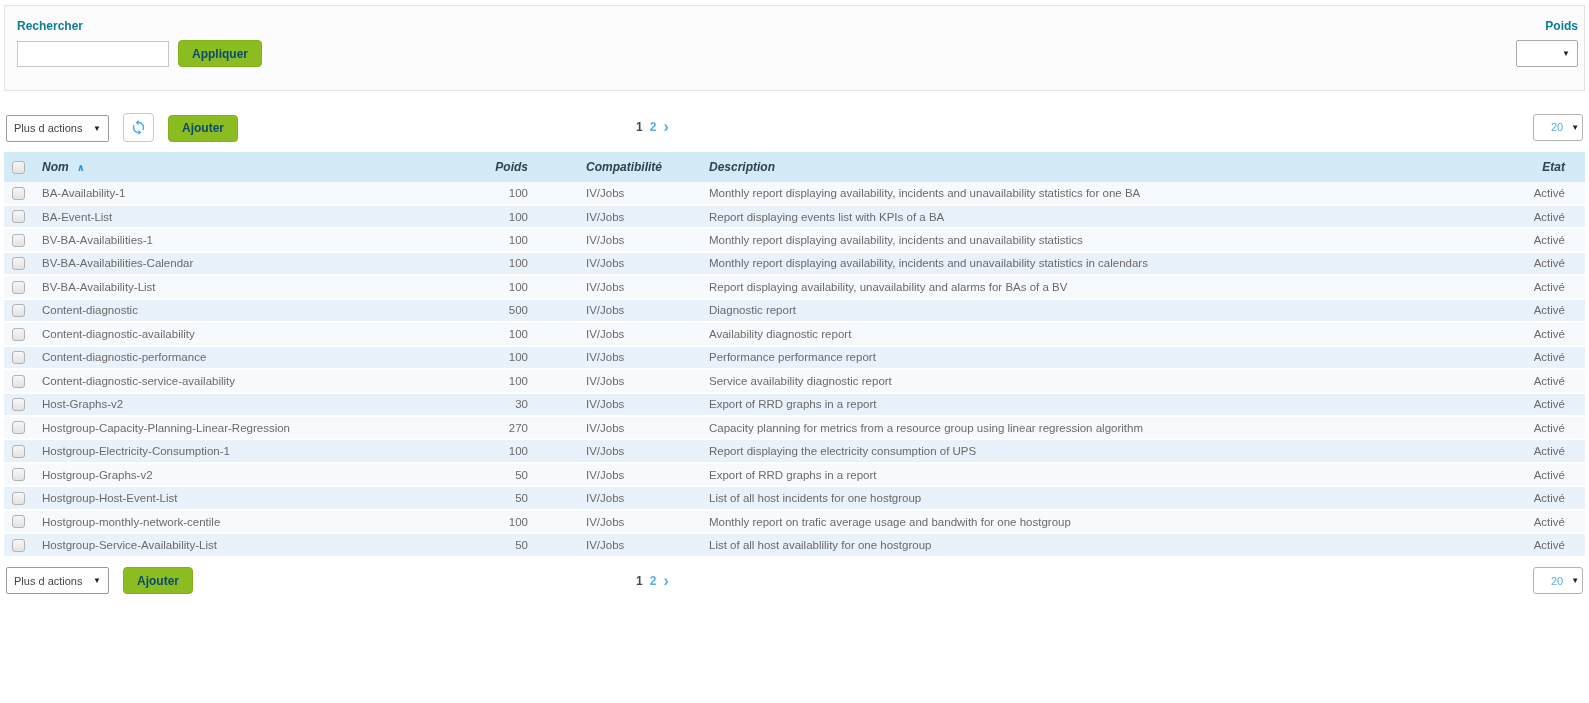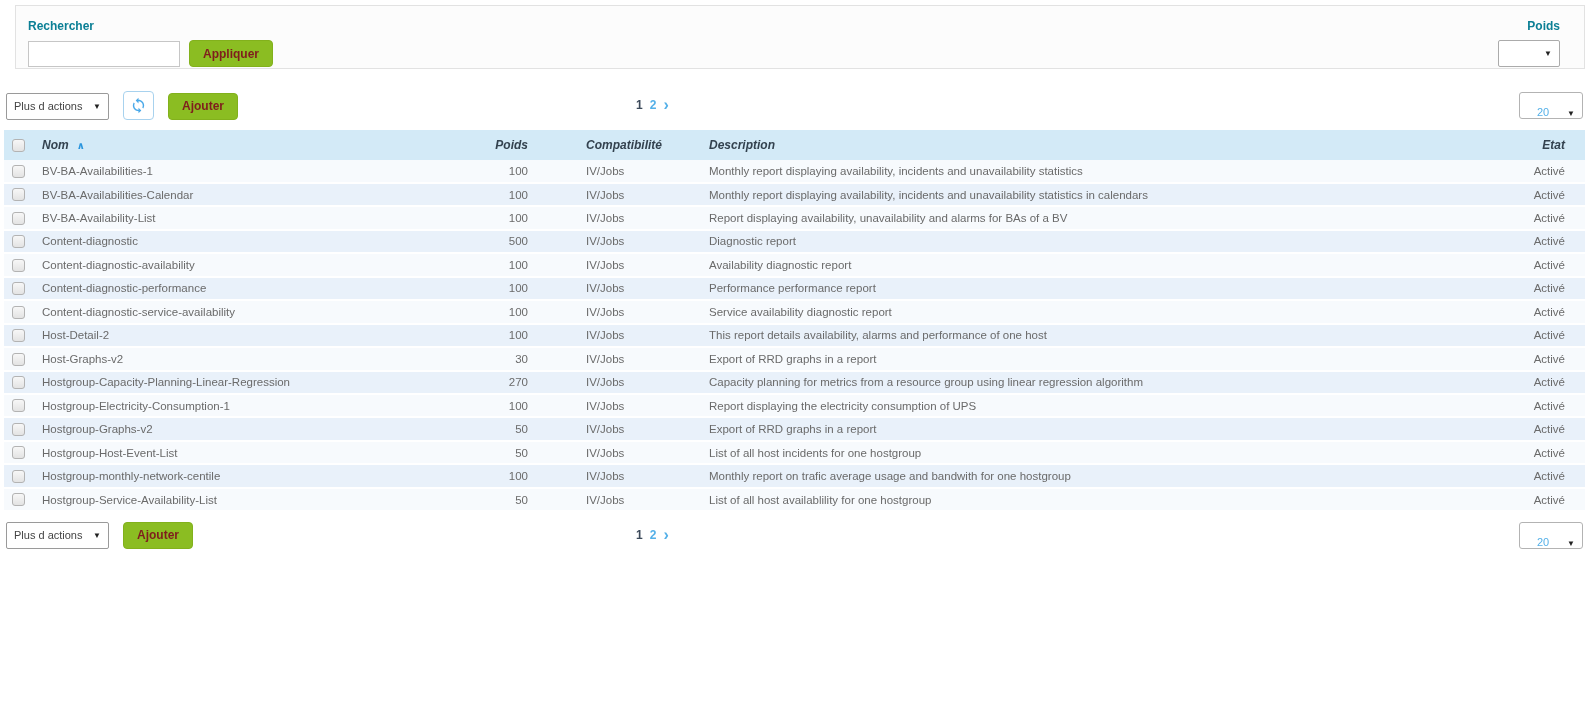--- a/index.html
+++ b/index.html
@@ -8,48 +8,47 @@
     width:1589px; height:703px;
     background:#ffffff;
     font-family:"Liberation Sans","DejaVu Sans",sans-serif;
     font-size:12px; color:#666;
   }
   .wrap { padding:5px 4px; }
 
   
   .filter-panel {
     border:1px solid #e2e2e2; background:#fcfcfc;
-    height:64px; display:flex; justify-content:space-between;
-    padding:13px 24px 0 12px;
-    margin-left:11px;
+    height:86px; display:flex; justify-content:space-between;
+    padding:13px 6px 0 12px;
   }
   .filter-label {
     color:#0b7f95; font-weight:bold; font-size:12px; margin-bottom:7px;
   }
   .filter-right { text-align:right; }
   .search-row { display:flex; align-items:center; gap:9px; }
   .text-input {
     width:152px; height:26px; border:1px solid #c6c6c6; background:#fff;
     padding:0 6px; font-family:inherit; font-size:12px; color:#555; outline:none;
   }
   .btn-green {
     display:inline-flex; align-items:center; justify-content:center;
     height:27px; padding:0 13px; background:#8bbd22; border:1px solid #82b11c;
-    border-radius:4px; color:#7f1d1d; font-size:12px; font-weight:bold; cursor:pointer;
+    border-radius:4px; color:#0c4a6e; font-size:12px; font-weight:bold; cursor:pointer;
   }
   
   .select {
     display:inline-flex; align-items:center; justify-content:space-between;
     background:#fff; border:1px solid #9a9a9a; height:27px;
     padding:0 7px; font-size:11px; color:#444; cursor:pointer;
   }
   .select .arrow { font-size:8px; color:#222; margin-left:8px; }
   .select-weight { width:62px; border-color:#ababab; border-radius:2px; justify-content:flex-end; }
   .select-actions { width:103px; border-radius:2px; }
-  .select-pagesize { width:64px; border-color:#b3b3b3; border-radius:3px;align-items:flex-end; }
+  .select-pagesize { width:50px; border-color:#b3b3b3; border-radius:3px; }
   .select-pagesize .val { color:#54b0e8; margin-left:10px; }
 
   
   .toolbar { position:relative; display:flex; align-items:center; height:30px; margin:21px 2px 0 2px; }
   .toolbar.bottom { margin-top:8px; }
   .tb-left { display:flex; align-items:flex-end; gap:14px; }
   .refresh-btn {
     width:31px; height:29px; border:1px solid #a8d2ee; border-radius:4px;
     background:#fff; display:inline-flex; align-items:center; justify-content:center; cursor:pointer;
   }
@@ -153,20 +152,36 @@
         </th>
         <th class="c-weight">Poids</th>
         <th class="c-compat">Compatibilité</th>
         <th class="c-desc">Description</th>
         <th class="c-status">Etat</th>
       </tr>
     </thead>
     <tbody>
         <tr>
           <td class="c-check"><span class="checkbox"></span></td>
+          <td class="c-name">BA-Availability-1</td>
+          <td class="c-weight">100</td>
+          <td class="c-compat">IV/Jobs</td>
+          <td class="c-desc">Monthly report displaying availability, incidents and unavailability statistics for one BA</td>
+          <td class="c-status">Activé</td>
+        </tr>
+        <tr>
+          <td class="c-check"><span class="checkbox"></span></td>
+          <td class="c-name">BA-Event-List</td>
+          <td class="c-weight">100</td>
+          <td class="c-compat">IV/Jobs</td>
+          <td class="c-desc">Report displaying events list with KPIs of a BA</td>
+          <td class="c-status">Activé</td>
+        </tr>
+        <tr>
+          <td class="c-check"><span class="checkbox"></span></td>
           <td class="c-name">BV-BA-Availabilities-1</td>
           <td class="c-weight">100</td>
           <td class="c-compat">IV/Jobs</td>
           <td class="c-desc">Monthly report displaying availability, incidents and unavailability statistics</td>
           <td class="c-status">Activé</td>
         </tr>
         <tr>
           <td class="c-check"><span class="checkbox"></span></td>
           <td class="c-name">BV-BA-Availabilities-Calendar</td>
           <td class="c-weight">100</td>
@@ -205,28 +220,20 @@
           <td class="c-compat">IV/Jobs</td>
           <td class="c-desc">Performance performance report</td>
           <td class="c-status">Activé</td>
         </tr>
         <tr>
           <td class="c-check"><span class="checkbox"></span></td>
           <td class="c-name">Content-diagnostic-service-availability</td>
           <td class="c-weight">100</td>
           <td class="c-compat">IV/Jobs</td>
           <td class="c-desc">Service availability diagnostic report</td>
-          <td class="c-status">Activé</td>
-        </tr>
-        <tr>
-          <td class="c-check"><span class="checkbox"></span></td>
-          <td class="c-name">Host-Detail-2</td>
-          <td class="c-weight">100</td>
-          <td class="c-compat">IV/Jobs</td>
-          <td class="c-desc">This report details availability, alarms and performance of one host</td>
           <td class="c-status">Activé</td>
         </tr>
         <tr>
           <td class="c-check"><span class="checkbox"></span></td>
           <td class="c-name">Host-Graphs-v2</td>
           <td class="c-weight">30</td>
           <td class="c-compat">IV/Jobs</td>
           <td class="c-desc">Export of RRD graphs in a report</td>
           <td class="c-status">Activé</td>
         </tr>

